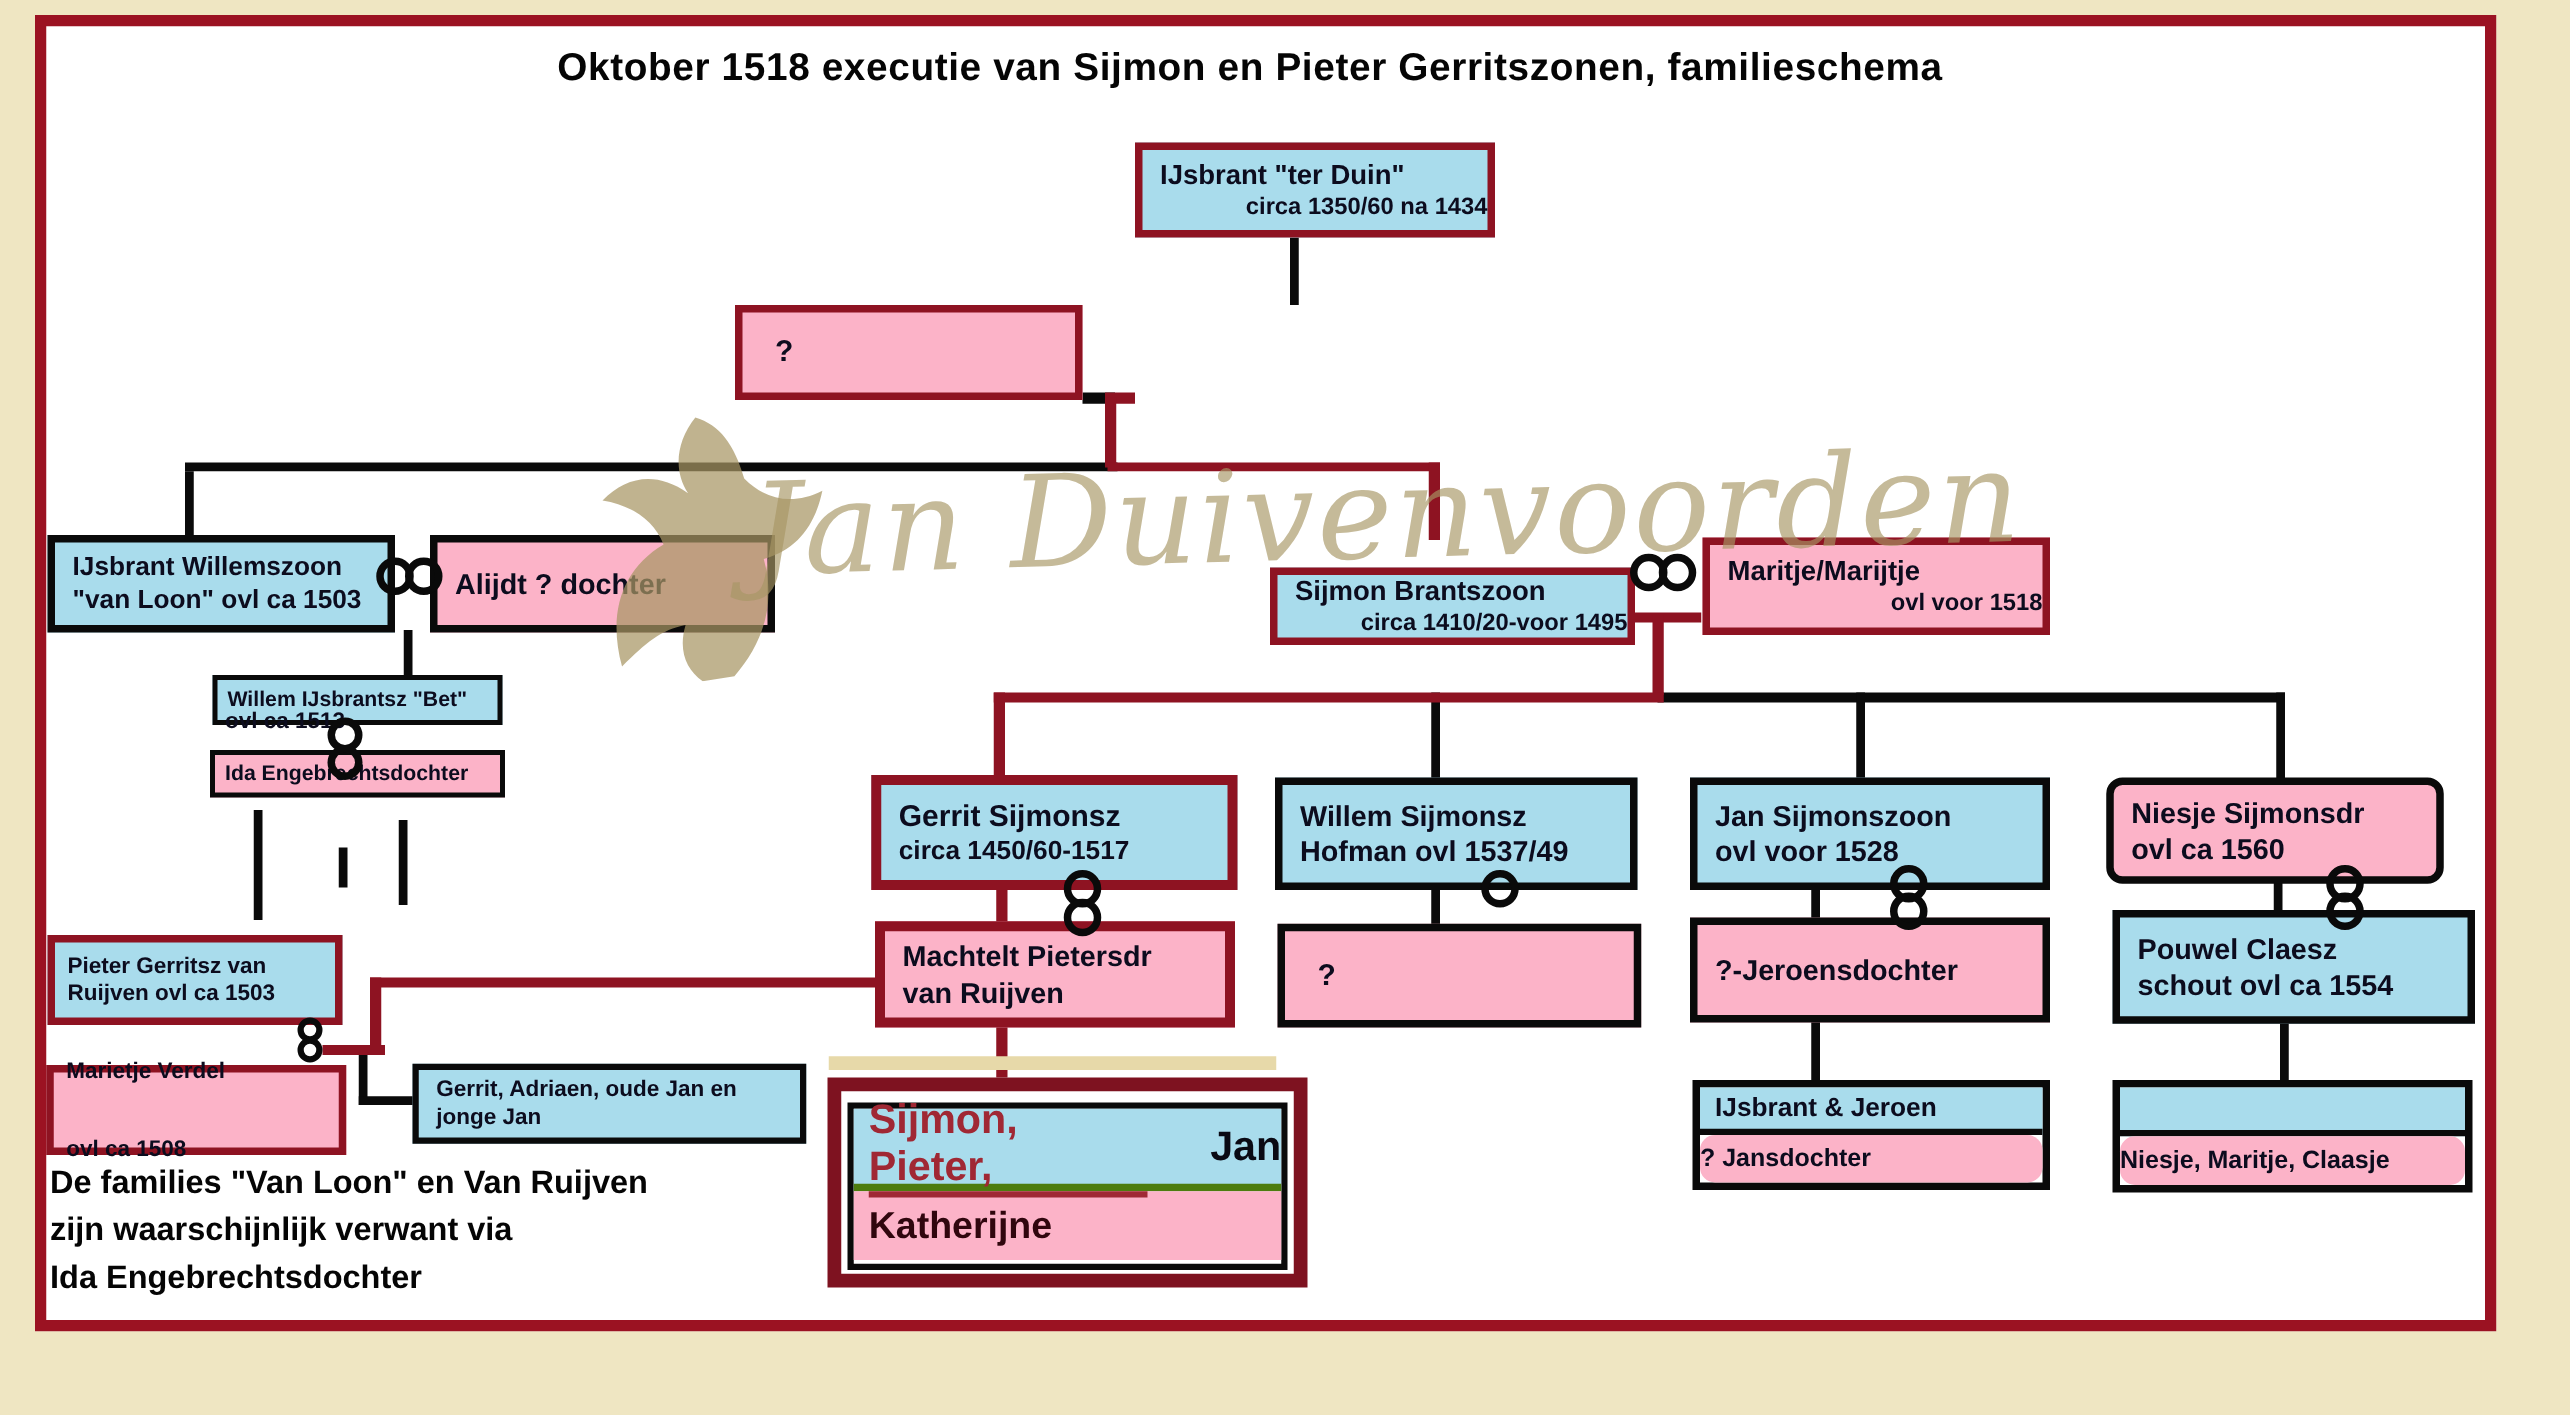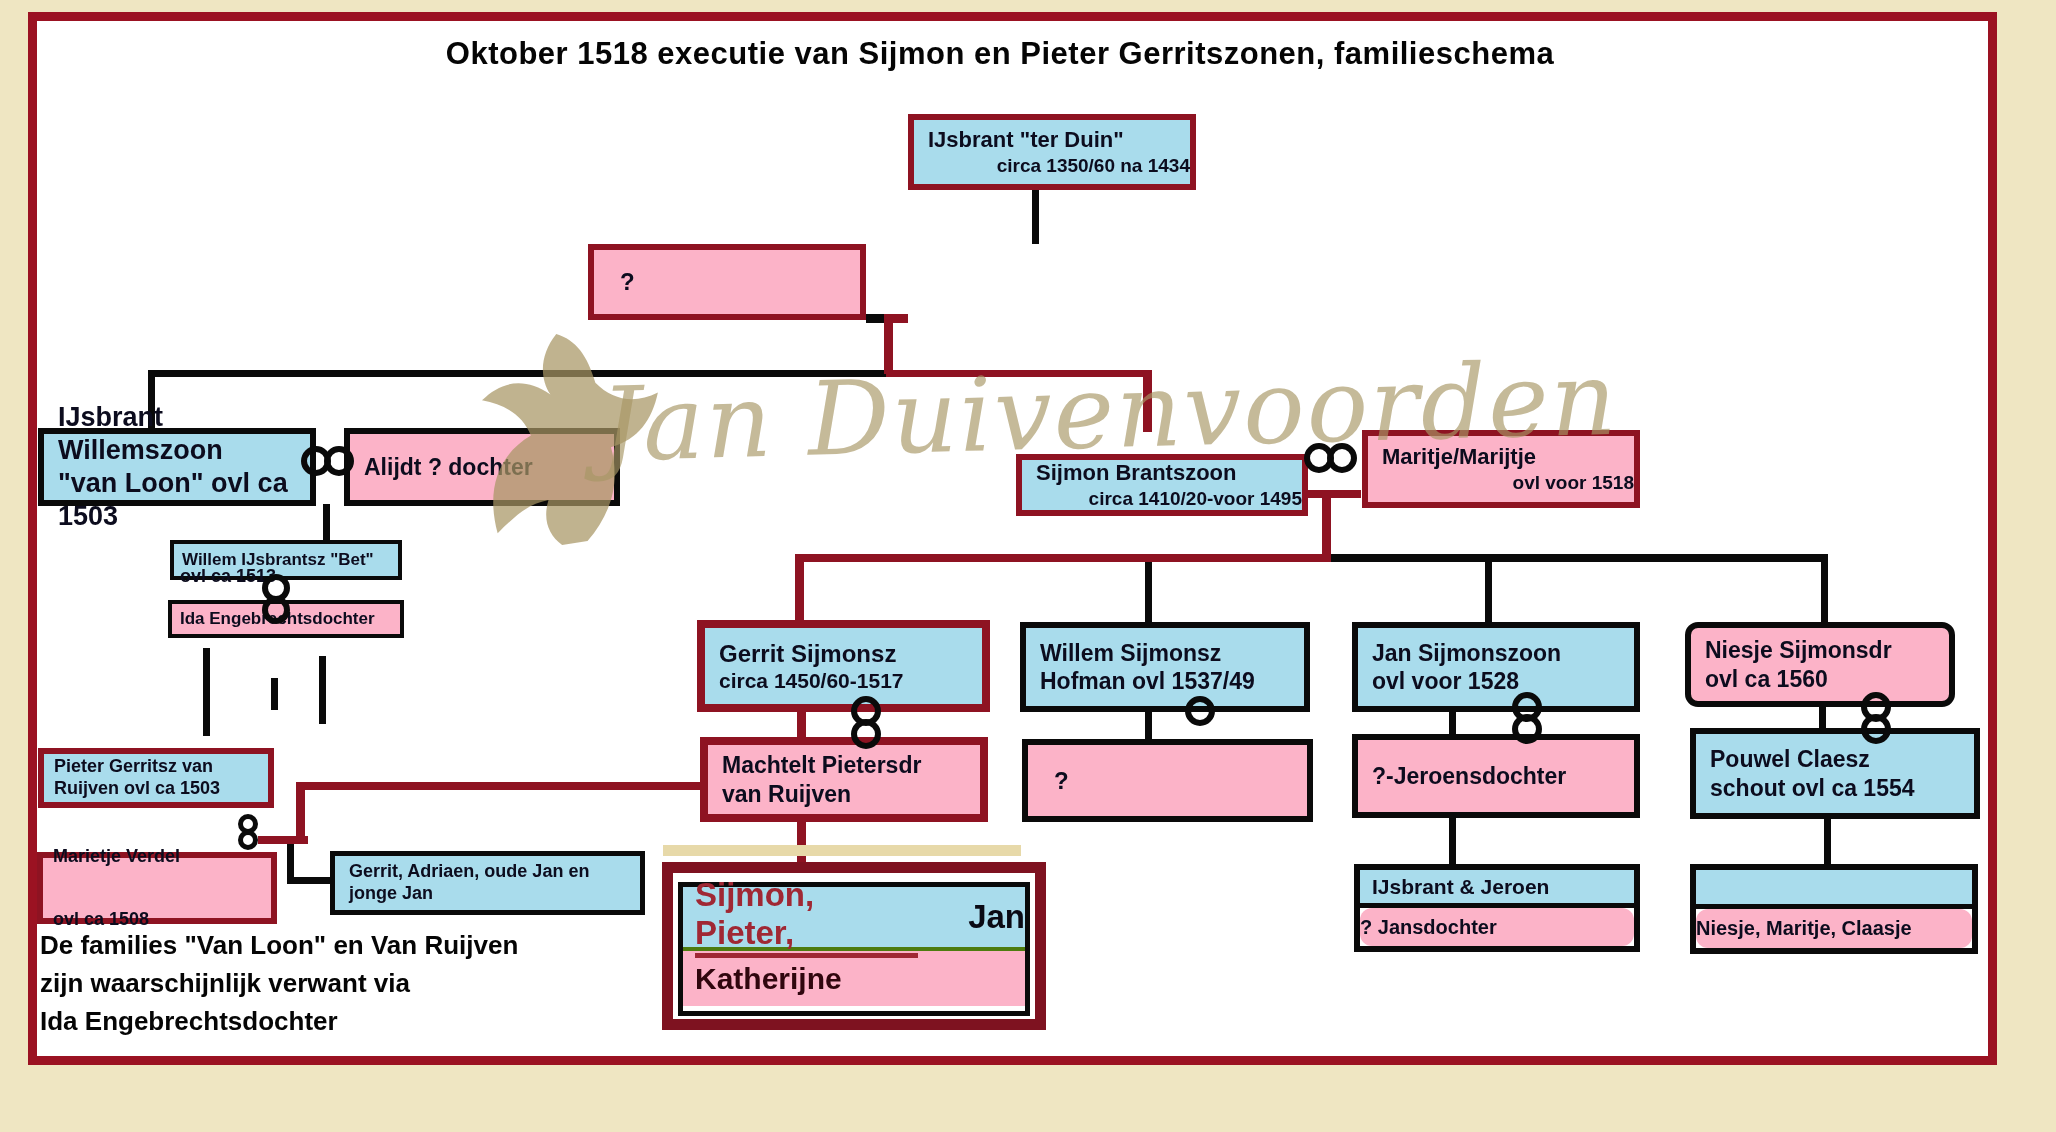--- a/index.html
+++ b/index.html
@@ -15,48 +15,48 @@
   .bblk{border:6px solid #0a0a0a;}
   .bblk4{border:4px solid #0a0a0a;}
   .ln{position:absolute;background:#0a0a0a;}
   .lnr{position:absolute;background:#8e1322;}
   .ring{position:absolute;border:6px solid #0a0a0a;border-radius:50%;box-sizing:border-box;background:transparent;}
   .f1{font-size:22px;} .f2{font-size:19px;text-align:right;}
   
   #terduin{left:908px;top:114px;width:288px;height:76px;}
   #mother{left:588px;top:244px;width:278px;height:76px;font-size:24px;padding-left:26px;}
   #willemij{left:908px;top:244px;width:288px;height:78px;}
-  #ijsbrantw{left:38px;top:428px;width:278px;height:78px;font-size:27px;}
+  #ijsbrantw{left:38px;top:428px;width:278px;height:78px;font-size:21px;}
   #alijdt{left:344px;top:428px;width:276px;height:78px;font-size:23px;}
   #sijmonb{left:1016px;top:454px;width:292px;height:62px;}
   #maritje{left:1362px;top:430px;width:278px;height:78px;}
   #bet{left:170px;top:540px;width:232px;height:40px;font-size:17px;padding-left:8px;overflow:visible;}
   #betsmall{position:absolute;left:6px;bottom:-12px;font-size:18px;font-weight:700;color:#0c0c1e;}
   #ida{left:168px;top:600px;width:236px;height:38px;font-size:17px;padding-left:8px;}
   #gerrit{left:697px;top:620px;width:293px;height:92px;font-size:24px;}
   #hofman{left:1020px;top:622px;width:290px;height:90px;font-size:23px;}
   #jansij{left:1352px;top:622px;width:288px;height:90px;font-size:23px;}
   #niesje{left:1685px;top:622px;width:270px;height:85px;font-size:23px;border-radius:13px;}
   #machtelt{left:700px;top:737px;width:288px;height:85px;font-size:23px;}
   #qbox{left:1022px;top:739px;width:291px;height:83px;font-size:24px;padding-left:26px;}
   #jeroensd{left:1352px;top:734px;width:288px;height:84px;font-size:23px;}
   #pouwel{left:1690px;top:728px;width:290px;height:91px;font-size:23px;}
-  #pieterg{left:38px;top:748px;width:236px;height:60px;font-size:18px;padding-left:10px;}
+  #pieterg{left:38px;top:748px;width:236px;height:72px;font-size:18px;padding-left:10px;}
   #marietjev{left:37px;top:852px;width:240px;height:72px;font-size:18px;padding-left:10px;gap:41px;}
   #gerritadr{left:330px;top:851px;width:315px;height:64px;font-size:18px;border-width:5px;}
   
   .combo{position:absolute;box-sizing:border-box;border:6px solid #0a0a0a;font-weight:700;color:#0c0c1e;}
   #combo1{left:1354px;top:864px;width:286px;height:88px;}
   #combo2{left:1690px;top:864px;width:288px;height:90px;}
   .combo .ctop{background:#a9dcec;height:50%;display:flex;align-items:center;padding-left:12px;font-size:21px;border-bottom:5px solid #0a0a0a;box-sizing:border-box;}
   .combo .cbot{background:#fcb3c8;height:50%;display:flex;align-items:center;font-size:20px;box-sizing:border-box;border-radius:12px;}
   
   #bigouter{position:absolute;left:662px;top:862px;width:384px;height:168px;border:11px solid #7e1220;background:#ffffff;box-sizing:border-box;}
   #biginner{position:absolute;left:678px;top:882px;width:352px;height:134px;border:5px solid #0a0a0a;box-sizing:border-box;}
-  #bigtop{background:#a9dcec;height:60px;display:flex;align-items:center;padding-left:12px;font-size:33px;font-weight:700;border-bottom:4px solid #4d7c0f;box-sizing:content-box;}
+  #bigtop{background:#a9dcec;height:60px;display:flex;align-items:center;padding-left:12px;font-size:33px;font-weight:700;border-bottom:6px solid #4d7c0f;box-sizing:content-box;}
   #bigbot{background:#fcb3c8;height:55px;display:flex;align-items:center;padding-left:12px;font-size:30px;font-weight:700;color:#30060e;}
   .names-red{color:#a02834;border-bottom:5px solid #a02834;padding-bottom:1px;margin-right:10px;}
   .names-black{color:#0a0a14;margin-left:40px;}
   
   .note{position:absolute;left:40px;top:926px;font-size:26px;font-weight:700;color:#050505;line-height:38px;}
   
   #wmtext{position:absolute;left:600px;top:352px;font-family:"DejaVu Serif", serif;font-style:italic;font-size:102px;font-weight:400;color:rgba(167,150,100,0.66);transform:rotate(-1.5deg);white-space:nowrap;letter-spacing:2px;pointer-events:none;}
   #wmdove{position:absolute;left:468px;top:330px;width:200px;height:215px;pointer-events:none;}
   #wmstripe{position:absolute;left:663px;top:845px;width:358px;height:11px;background:#e7d9a9;pointer-events:none;}
 </style>

